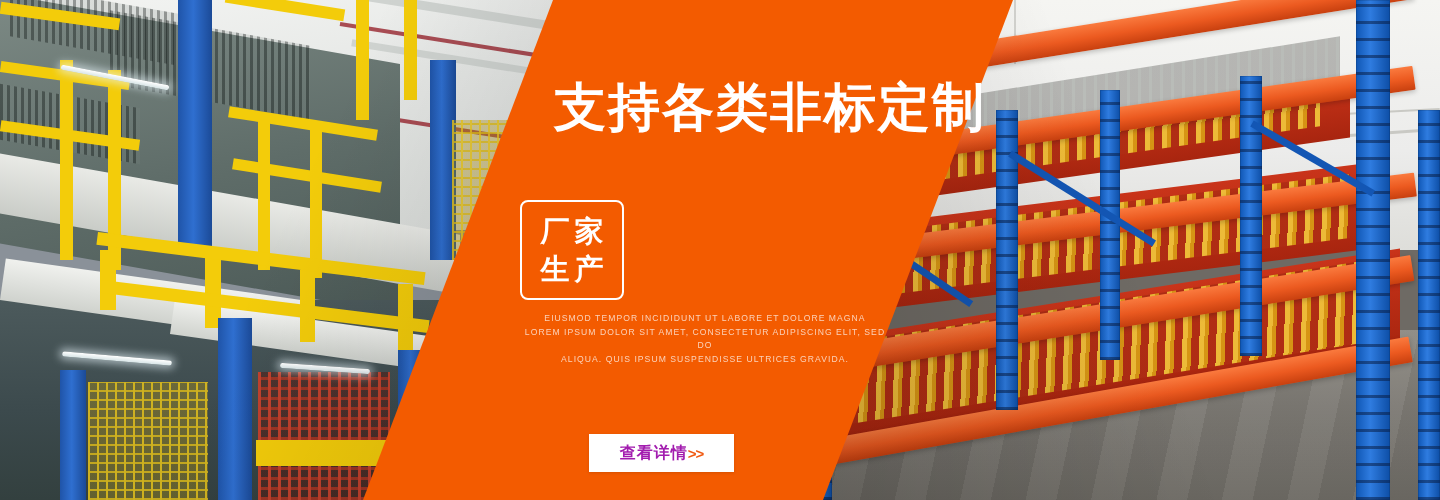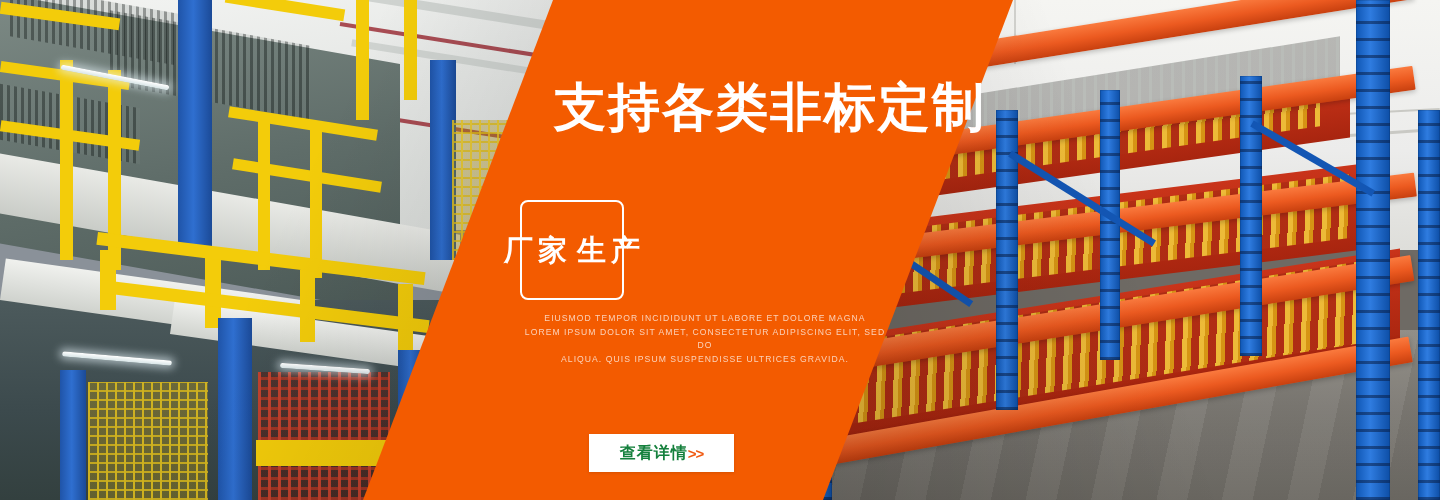--- a/index.html
+++ b/index.html
@@ -89,32 +89,32 @@
   .headline { position:absolute; left:535px; top:78px; width:430px;
     font-size:52px; line-height:58px; font-weight:700; color:#ffffff;
     letter-spacing:2px; white-space:nowrap; }
 
   .subtitle { position:absolute; left:534px; top:145px; width:430px;
     font-size:23px; line-height:26px; color:#ffffff; letter-spacing:4.2px;
     white-space:nowrap; }
 
   .badges { position:absolute; left:501px; top:200px; display:flex; gap:32px; }
   .badge { width:104px; height:100px; border:2px solid #ffffff; border-radius:8px;
-    display:flex; flex-direction:row; align-items:center; justify-content:center; }
+    display:flex; flex-direction:column; align-items:center; justify-content:center; }
   .badge-line { font-size:29px; line-height:38px; color:#ffffff; font-weight:700;
     letter-spacing:5px; text-indent:5px; white-space:nowrap; }
 
   .lorem { position:absolute; left:505px; top:312px; width:362px; text-align:center;
     font-size:8.6px; line-height:13.5px; letter-spacing:1.05px;
     color:rgba(255,255,255,.72); text-transform:uppercase; }
 
   .cta { position:absolute; left:570px; top:434px; width:145px; height:38px;
     background:#ffffff; display:flex; align-items:center; justify-content:center;
     box-shadow:0 1px 3px rgba(0,0,0,.12); }
-  .cta-label { font-size:16px; font-weight:700; color:#15803d; letter-spacing:1px;
+  .cta-label { font-size:16px; font-weight:700; color:#a21caf; letter-spacing:1px;
     white-space:nowrap; }
   .cta-arrows { font-size:15px; font-weight:700; color:#f05a12; letter-spacing:-1px; }
 </style>
 </head>
 <body>
 
 <div class="banner">
 
   <div class="photo-left">
     <div class="pl-ceiling"></div>

